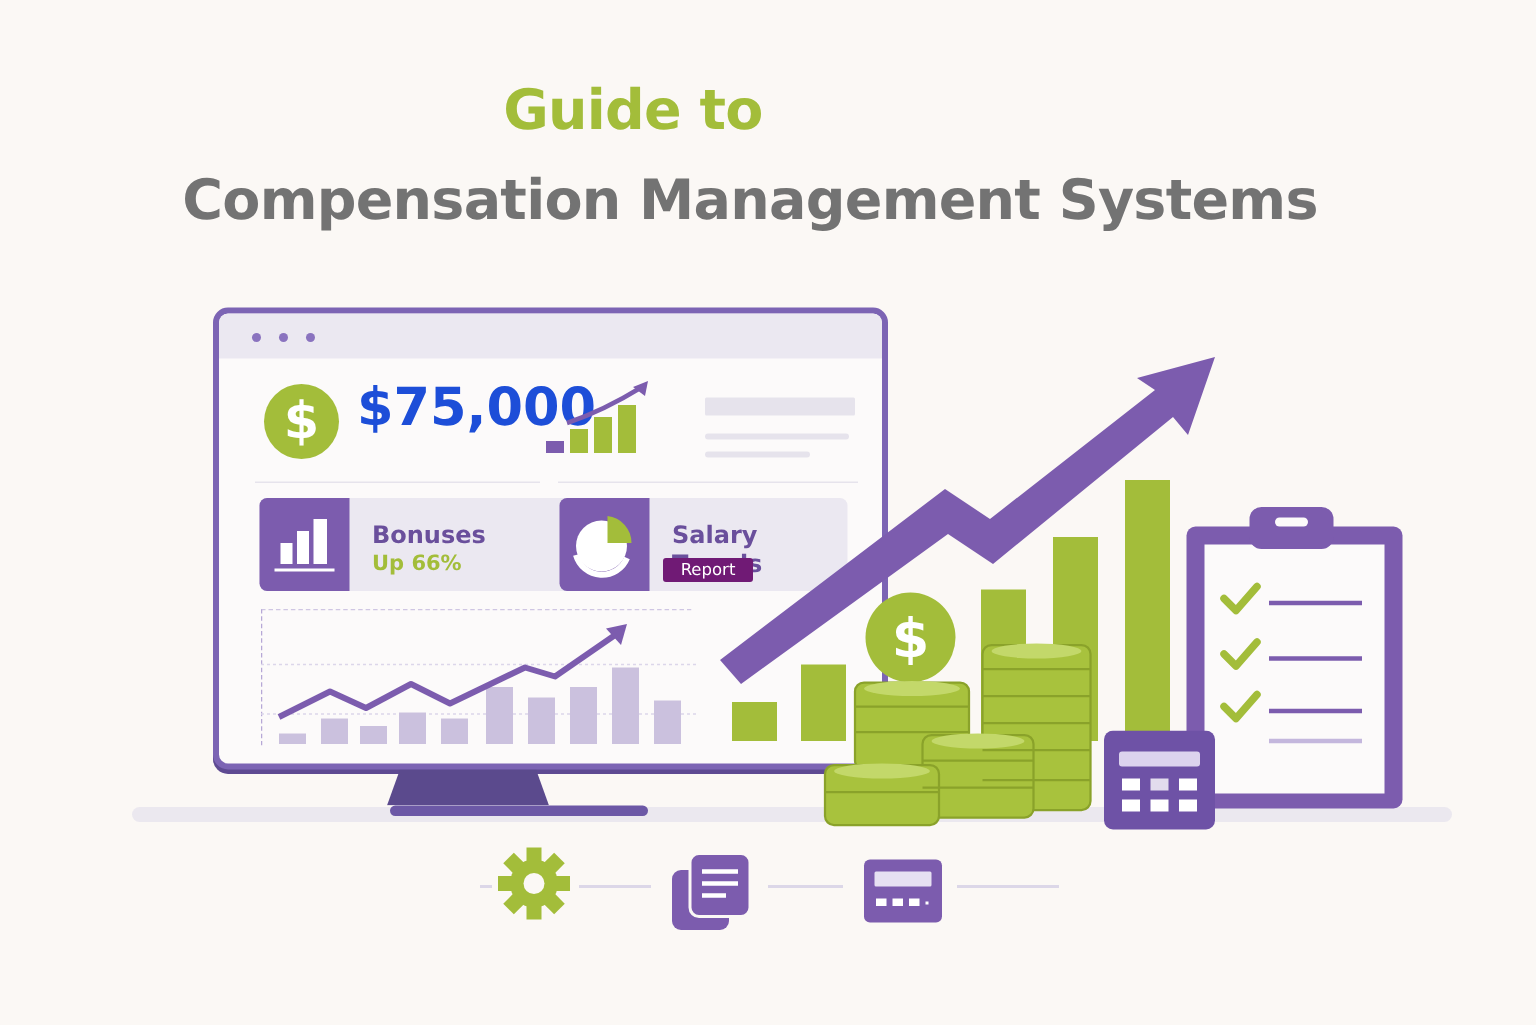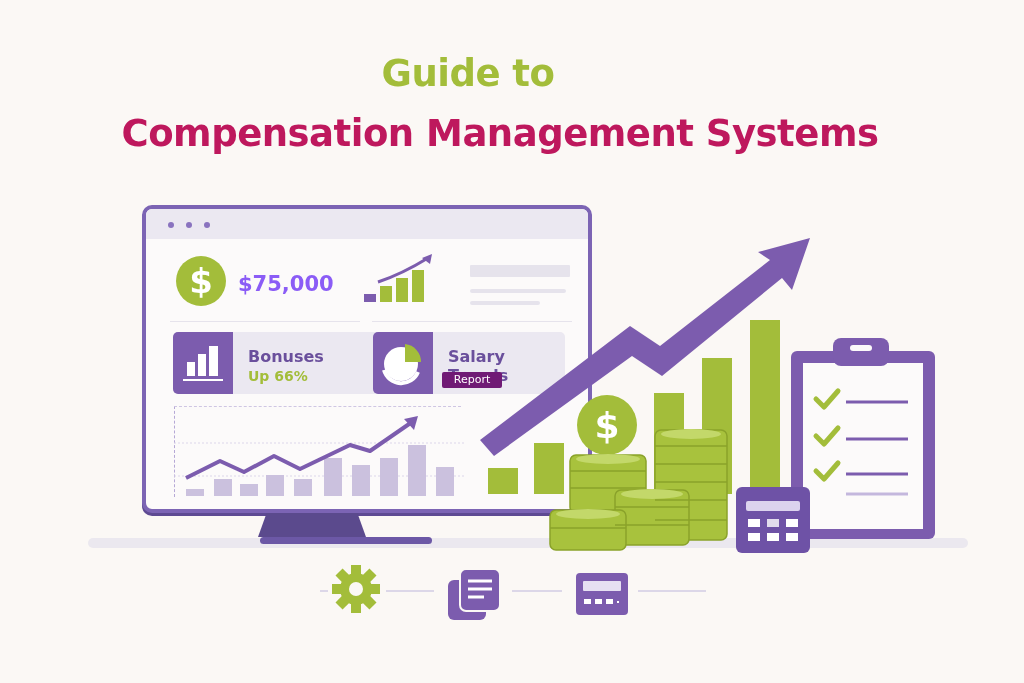--- a/index.html
+++ b/index.html
@@ -1,27 +1,27 @@
 <!DOCTYPE html>
 <html><head>
 <meta charset="utf-8">
 <style>
   html,body{margin:0;padding:0;}
   body{width:1024px;height:683px;background:#fbf8f5;position:relative;overflow:hidden;font-family:"DejaVu Sans","Liberation Sans",sans-serif;}
   .abs{position:absolute;}
-  .title1{left:0;width:844px;top:52px;text-align:center;font-size:37px;font-weight:bold;color:#a3bd3a;letter-spacing:-0.5px;margin-left:46px;}
-  .title2{left:0;width:1000px;top:112px;text-align:center;font-size:37px;font-weight:bold;color:#be185d;letter-spacing:-0.5px;}
+  .title1{left:0;width:844px;top:52px;text-align:center;font-size:37px;font-weight:bold;color:#a3bd3a;letter-spacing:-0.5px;}
+  .title2{left:0;width:1000px;top:112px;text-align:center;font-size:37px;font-weight:bold;color:#737373;letter-spacing:-0.5px;}
   .floor{left:88px;top:538px;width:880px;height:10px;border-radius:5px;background:#ebe8ef;}
   .monitor{left:142px;top:205px;width:450px;height:308px;border:4px solid #7c64b4;border-radius:10px;background:#fcfafa;box-sizing:border-box;overflow:hidden;box-shadow:0 3px 0 #5e4a92;}
   .titlebar{left:0;top:0;width:100%;height:30px;background:#ebe8f1;}
   .dot{width:6px;height:6px;border-radius:50%;background:#8a73bf;top:13px;}
   .stand{left:258px;top:513px;width:108px;height:24px;background:#5b4a8d;clip-path:polygon(8% 0,92% 0,100% 100%,0 100%);}
   .standbase{left:260px;top:537px;width:172px;height:7px;border-radius:4px;background:#6c58a6;}
   .dollar-circle{left:176px;top:256px;width:50px;height:50px;border-radius:50%;background:#a3bd3a;color:#fff;font-weight:bold;font-size:34px;display:flex;align-items:center;justify-content:center;}
-  .amount{left:238px;top:272px;font-size:21px;font-weight:bold;color:#8b5cf6;}
+  .amount{left:238px;top:252px;font-size:35px;font-weight:bold;color:#1d4ed8;}
   .card{background:#ebe8f1;border-radius:5px;height:62px;top:332px;}
   .card .ico{position:absolute;left:0;top:0;width:60px;height:62px;background:#7c5cae;border-radius:5px 0 0 5px;}
   .card .lbl{position:absolute;left:75px;top:15px;font-size:16px;font-weight:bold;color:#6a4f9c;}
   .card .sub{position:absolute;left:75px;top:36px;font-size:14px;font-weight:bold;color:#a3bd3a;}
   .report{position:absolute;left:69px;top:40px;width:60px;height:16px;background:#701a75;color:#fff;font-size:11px;text-align:center;line-height:16px;border-radius:2px;}
   .gline{height:4px;border-radius:2px;background:#e6e3ec;}
   .sep{height:1px;background:#e6e3ec;}
   .chartbox{left:174px;top:406px;width:286px;height:90px;border-left:1px dashed #b6a8d6;border-top:1px dashed #cfc6e3;}
   .iconrow-line{height:2px;background:#dcd7e8;top:590px;}
 </style>

